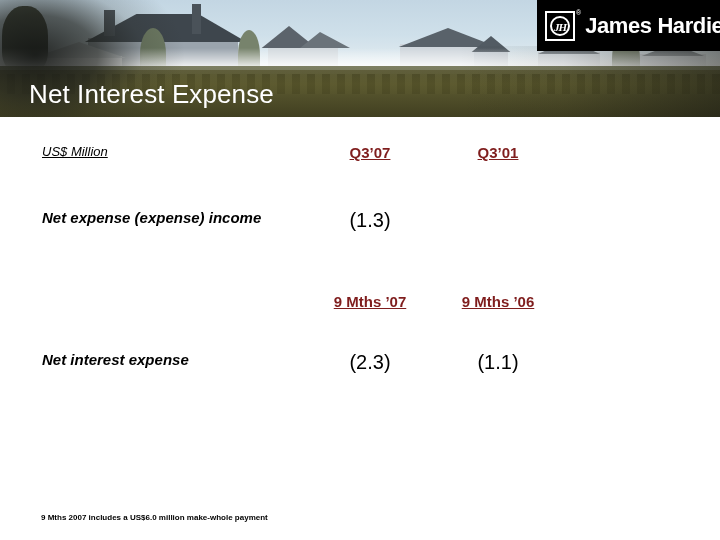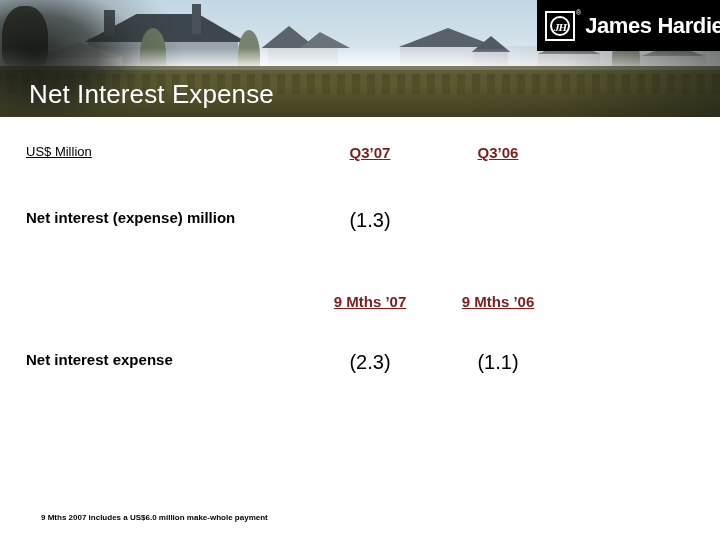--- a/index.html
+++ b/index.html
@@ -151,22 +151,23 @@
     width: 720px;
   }
   .row {
     position: absolute;
     left: 0;
     width: 720px;
     height: 26px;
   }
   .c-label {
     position: absolute;
-    left: 26px;
-    white-space: nowrap;
+    left: 42px;
+    white-space: nowrap;
+    font-style: italic;
   }
   .c-col1 {
     position: absolute;
     left: 300px;
     width: 140px;
     text-align: center;
     white-space: nowrap;
   }
   .c-col2 {
     position: absolute;
@@ -274,25 +275,25 @@
     <div id="logo-text">James Hardie</div>
   </div>
 
   <div id="slide-title">Net Interest Expense</div>
 
   <div id="content">
 
     <div class="row" style="top:27px;">
       <div class="c-label unit-label">US$ Million</div>
       <div class="c-col1 col-head"><span class="u">Q3’07</span></div>
-      <div class="c-col2 col-head"><span class="u">Q3’06</span></div>
+      <div class="c-col2 col-head"><span class="u">Q3’01</span></div>
     </div>
 
     <div class="row" style="top:92px;">
-      <div class="c-label row-label">Net interest (expense) million</div>
+      <div class="c-label row-label">Net expense (expense) income</div>
       <div class="c-col1 row-val">(1.3)</div>
     </div>
 
     <div class="row" style="top:176px;">
       <div class="c-col1 col-head"><span class="u">9 Mths ’07</span></div>
       <div class="c-col2 col-head"><span class="u">9 Mths ’06</span></div>
     </div>
 
     <div class="row" style="top:234px;">
       <div class="c-label row-label">Net interest expense</div>

